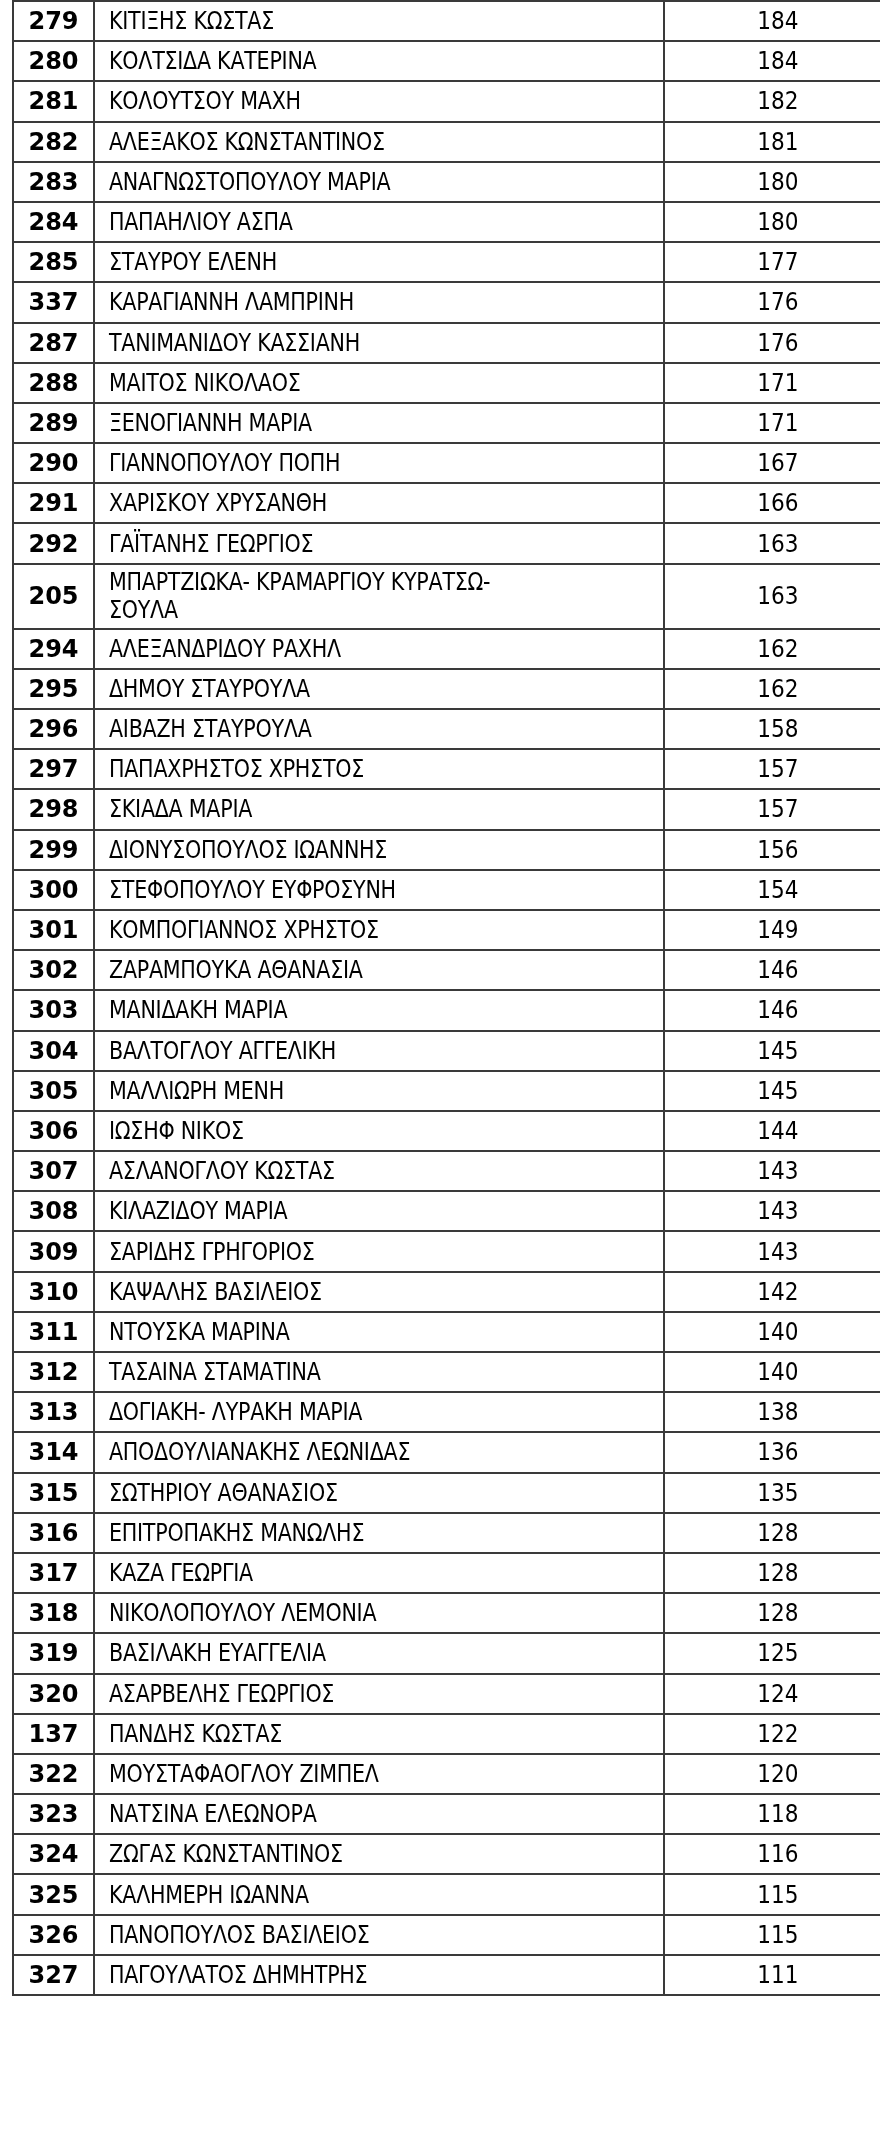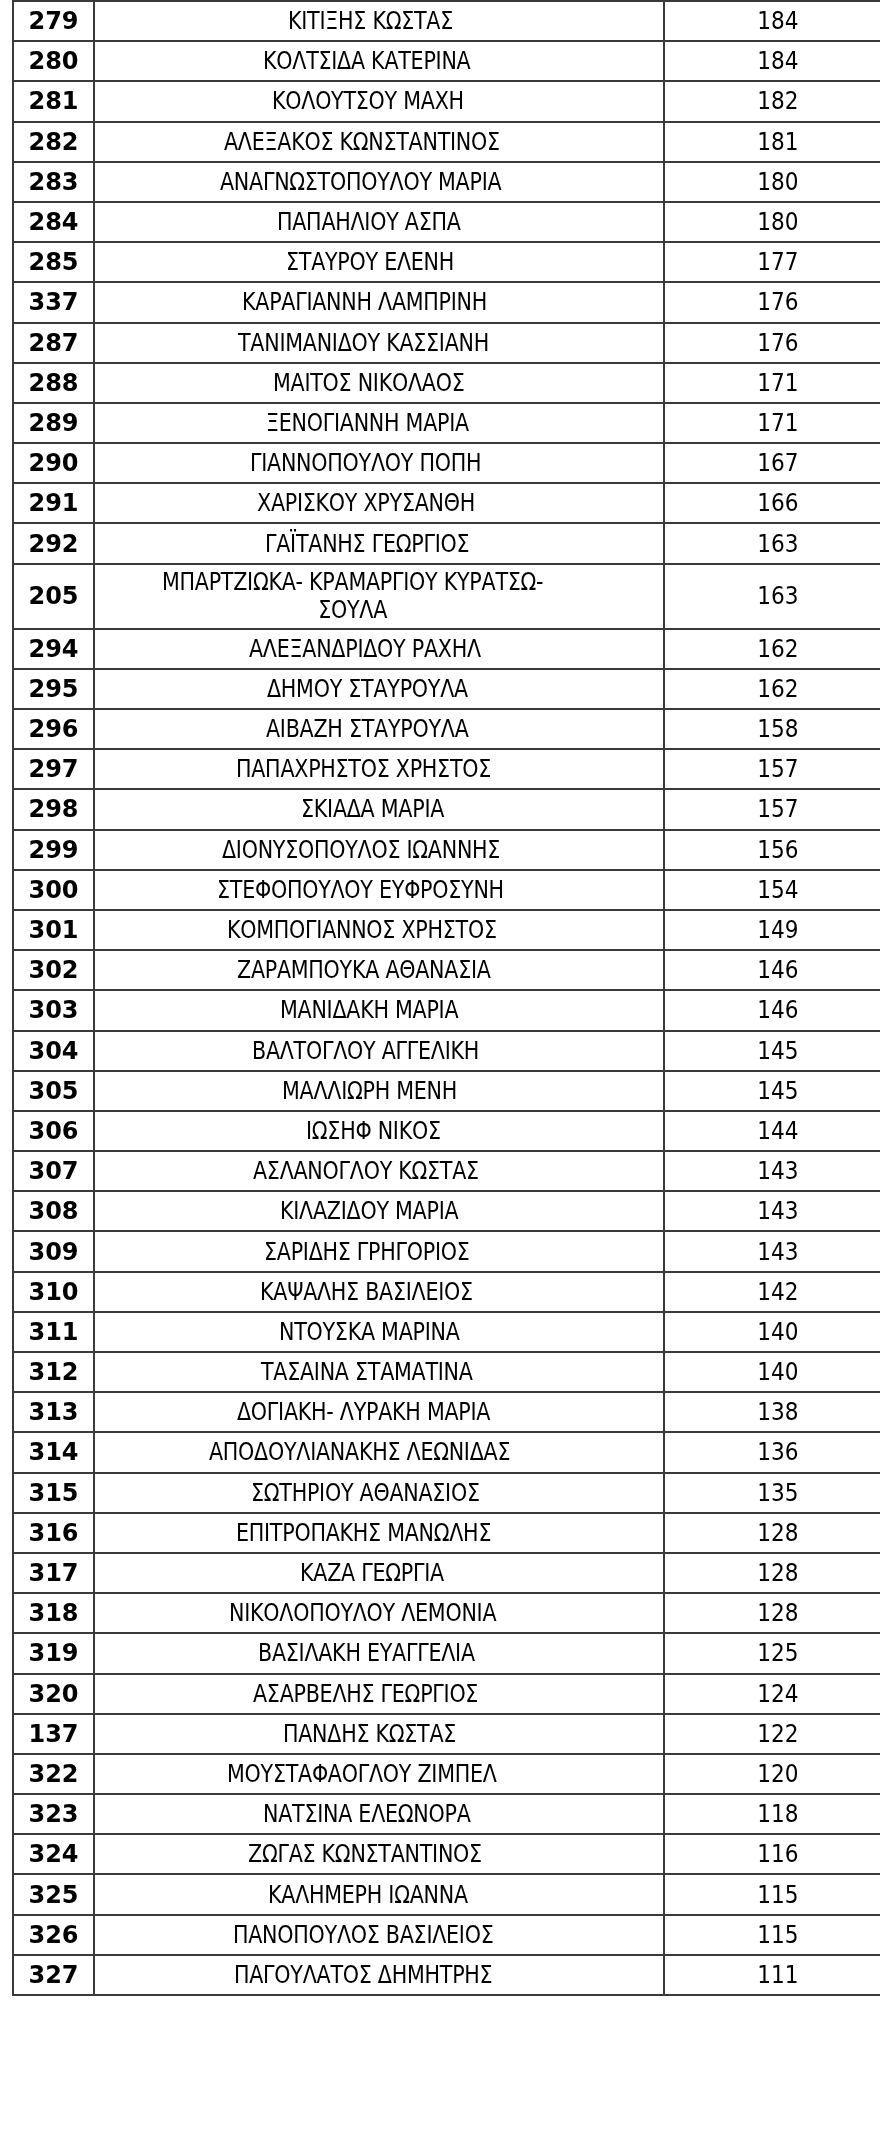--- a/index.html
+++ b/index.html
@@ -34,21 +34,21 @@
   }
   table.results tr.tall td {
     height: 63px;
   }
   td.rank {
     font-weight: bold;
     text-align: center;
     font-size: 25px;
   }
   td.name {
-    text-align: center;
+    text-align: left;
     padding-left: 14px !important;
     padding-right: 4px !important;
     transform-origin: left center;
     letter-spacing: -0.3px;
   }
   td.name span {
     display: inline-block;
     transform: scaleX(0.86);
     transform-origin: left center;
     white-space: pre-line;

